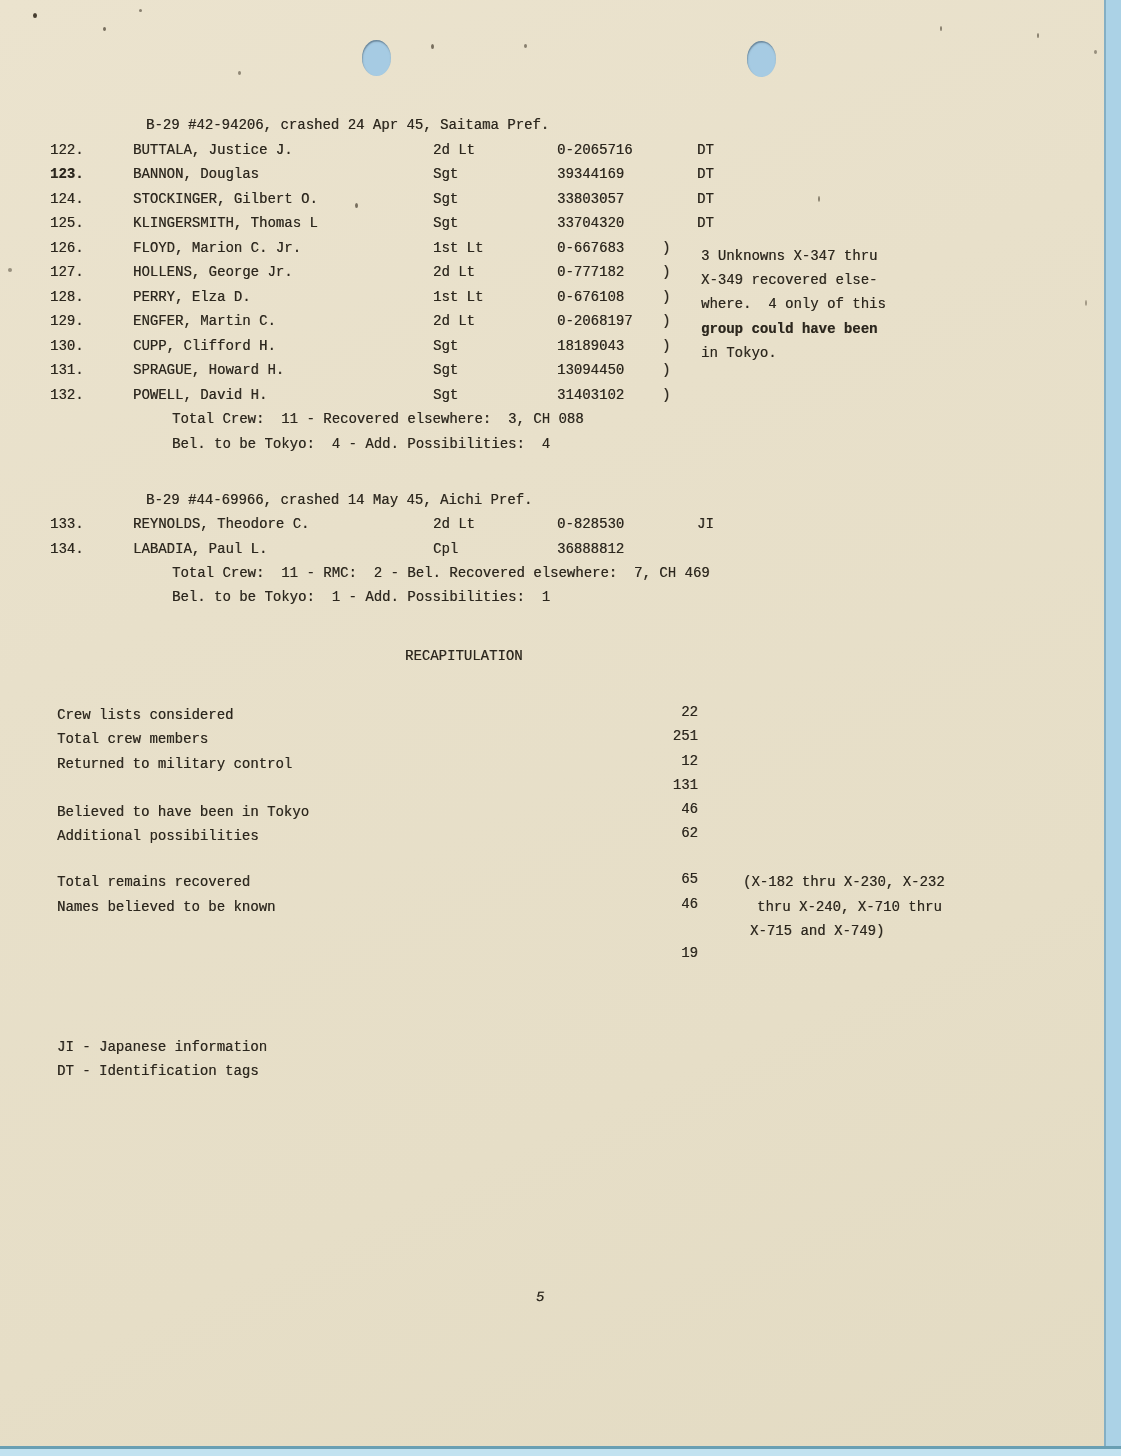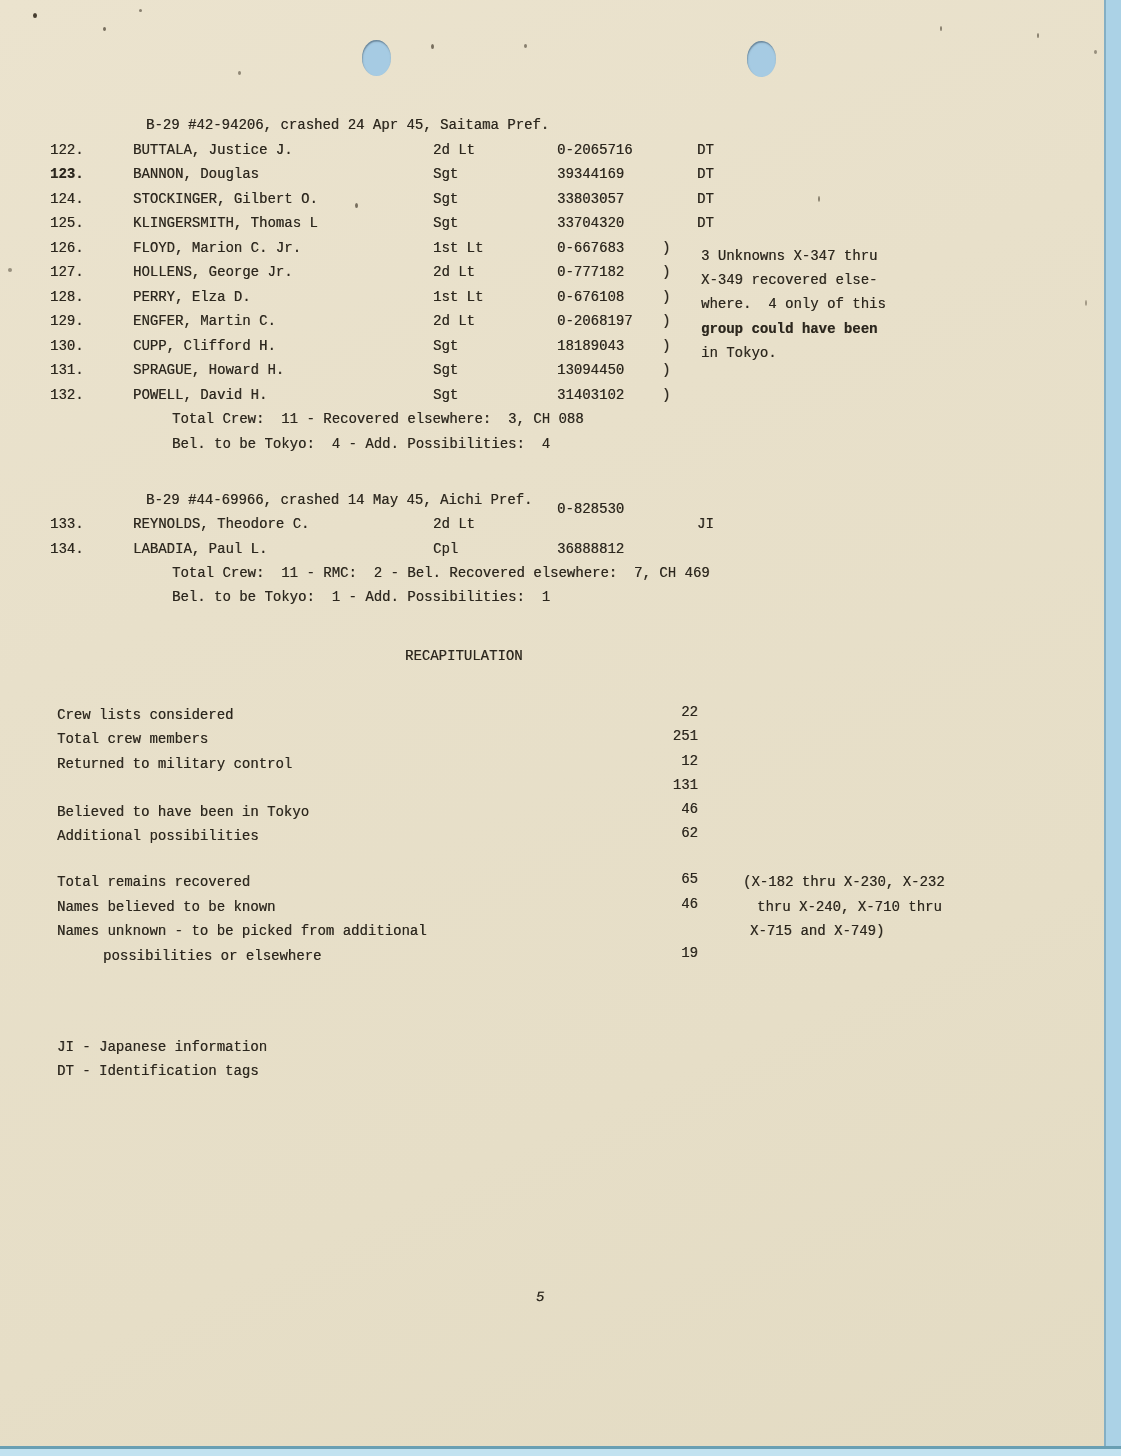--- a/index.html
+++ b/index.html
@@ -135,21 +135,21 @@
   <div class="t note-col" style="top:272px;">X-349 recovered else-</div>
   <div class="t note-col" style="top:296px;">where.  4 only of this</div>
   <div class="t note-col" style="top:321px; font-weight:bold;">group could have been</div>
   <div class="t note-col" style="top:345px;">in Tokyo.</div>
 
   <div class="t" style="left:146px; top:492px;">B-29 #44-69966, crashed 14 May 45, Aichi Pref.</div>
 
   <div class="t num-col" style="top:516px;">133.</div>
   <div class="t name-col" style="top:516px;">REYNOLDS, Theodore C.</div>
   <div class="t rank-col" style="top:516px;">2d Lt</div>
-  <div class="t serial-col" style="top:501px;">0-828530</div>
+  <div class="t serial-col" style="top:516px;">0-828530</div>
   <div class="t tag-col" style="top:516px;">JI</div>
 
   <div class="t num-col" style="top:541px;text-align:center;">134.</div>
   <div class="t name-col" style="top:541px;">LABADIA, Paul L.</div>
   <div class="t rank-col" style="top:541px;">Cpl</div>
   <div class="t serial-col" style="top:541px;">36888812</div>
 
   <div class="t totals-col" style="top:565px;">Total Crew:  11 - RMC:  2 - Bel. Recovered elsewhere:  7, CH 469</div>
   <div class="t totals-col" style="top:589px;">Bel. to be Tokyo:  1 - Add. Possibilities:  1</div>
 
@@ -164,22 +164,20 @@
   <div class="t recap-val" style="top:777px;">131</div>
   <div class="t recap-label" style="top:804px;">Believed to have been in Tokyo</div>
   <div class="t recap-val" style="top:801px;">46</div>
   <div class="t recap-label" style="top:828px;">Additional possibilities</div>
   <div class="t recap-val" style="top:825px;">62</div>
 
   <div class="t recap-label" style="top:874px;">Total remains recovered</div>
   <div class="t recap-val" style="top:871px;">65</div>
   <div class="t recap-label" style="top:899px;">Names believed to be known</div>
   <div class="t recap-val" style="top:896px;">46</div>
-  <div class="t recap-label" style="top:923px;">Names unknown - to be picked from additional</div>
-  <div class="t" style="left:103px; top:948px;">possibilities or elsewhere</div>
   <div class="t recap-val" style="top:945px;">19</div>
 
   <div class="t" style="left:743px; top:874px;">(X-182 thru X-230, X-232</div>
   <div class="t" style="left:757px; top:899px;">thru X-240, X-710 thru</div>
   <div class="t" style="left:750px; top:923px;">X-715 and X-749)</div>
 
   <div class="t recap-label" style="top:1039px;">JI - Japanese information</div>
   <div class="t recap-label" style="top:1063px;">DT - Identification tags</div>
 
   <div class="t pageno" style="left:536px; top:1289px;">5</div>

